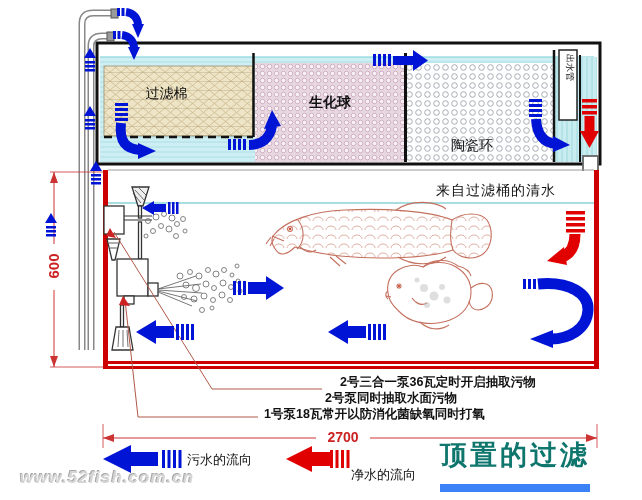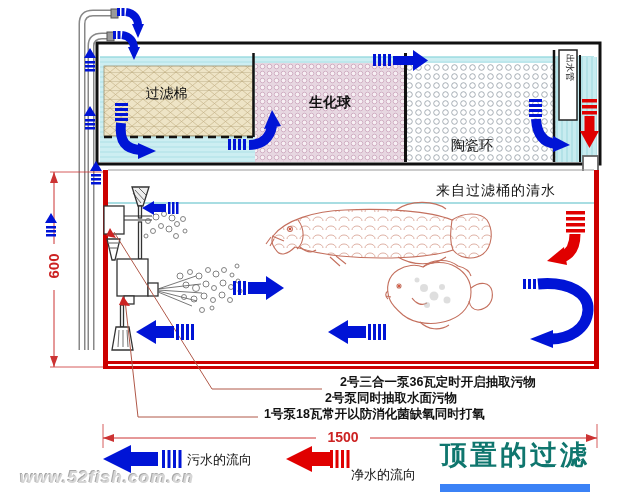--- a/index.html
+++ b/index.html
@@ -358,21 +358,21 @@
 <div class="lbl sec-lbl" style="left:407px;top:105px;width:130px;margin-top:32px;">陶瓷环</div>
 <div class="lbl pump-lbl" style="left:576px;top:54px;">出水管</div>
 
 <div class="lbl note" style="left:436px;top:182px;">来自过滤桶的清水</div>
 
 <div class="lbl ann" style="left:340px;top:374px;">2号三合一泵36瓦定时开启抽取污物</div>
 <div class="lbl ann" style="left:325px;top:390px;">2号泵同时抽取水面污物</div>
 <div class="lbl ann" style="left:264px;top:406px;">1号泵18瓦常开以防消化菌缺氧同时打氧</div>
 
 <div class="lbl dim dim-v" style="left:32px;top:258px;">600</div>
-<div class="lbl dim" style="left:318px;top:429px;width:50px;font-size:14px;">1500</div>
+<div class="lbl dim" style="left:318px;top:429px;width:50px;font-size:14px;">2700</div>
 
 <div class="lbl legend-lbl" style="left:187px;top:451px;">污水的流向</div>
 <div class="lbl legend-lbl" style="left:351px;top:451px;margin-top:15px;">净水的流向</div>
 
 <div class="lbl title" style="left:440px;top:441px;">顶置的过滤</div>
 <div class="lbl watermark" style="left:20px;top:468px;font-style:italic;">www.52fish.com.cn</div>
 
 </div>
 
 </body></html>

